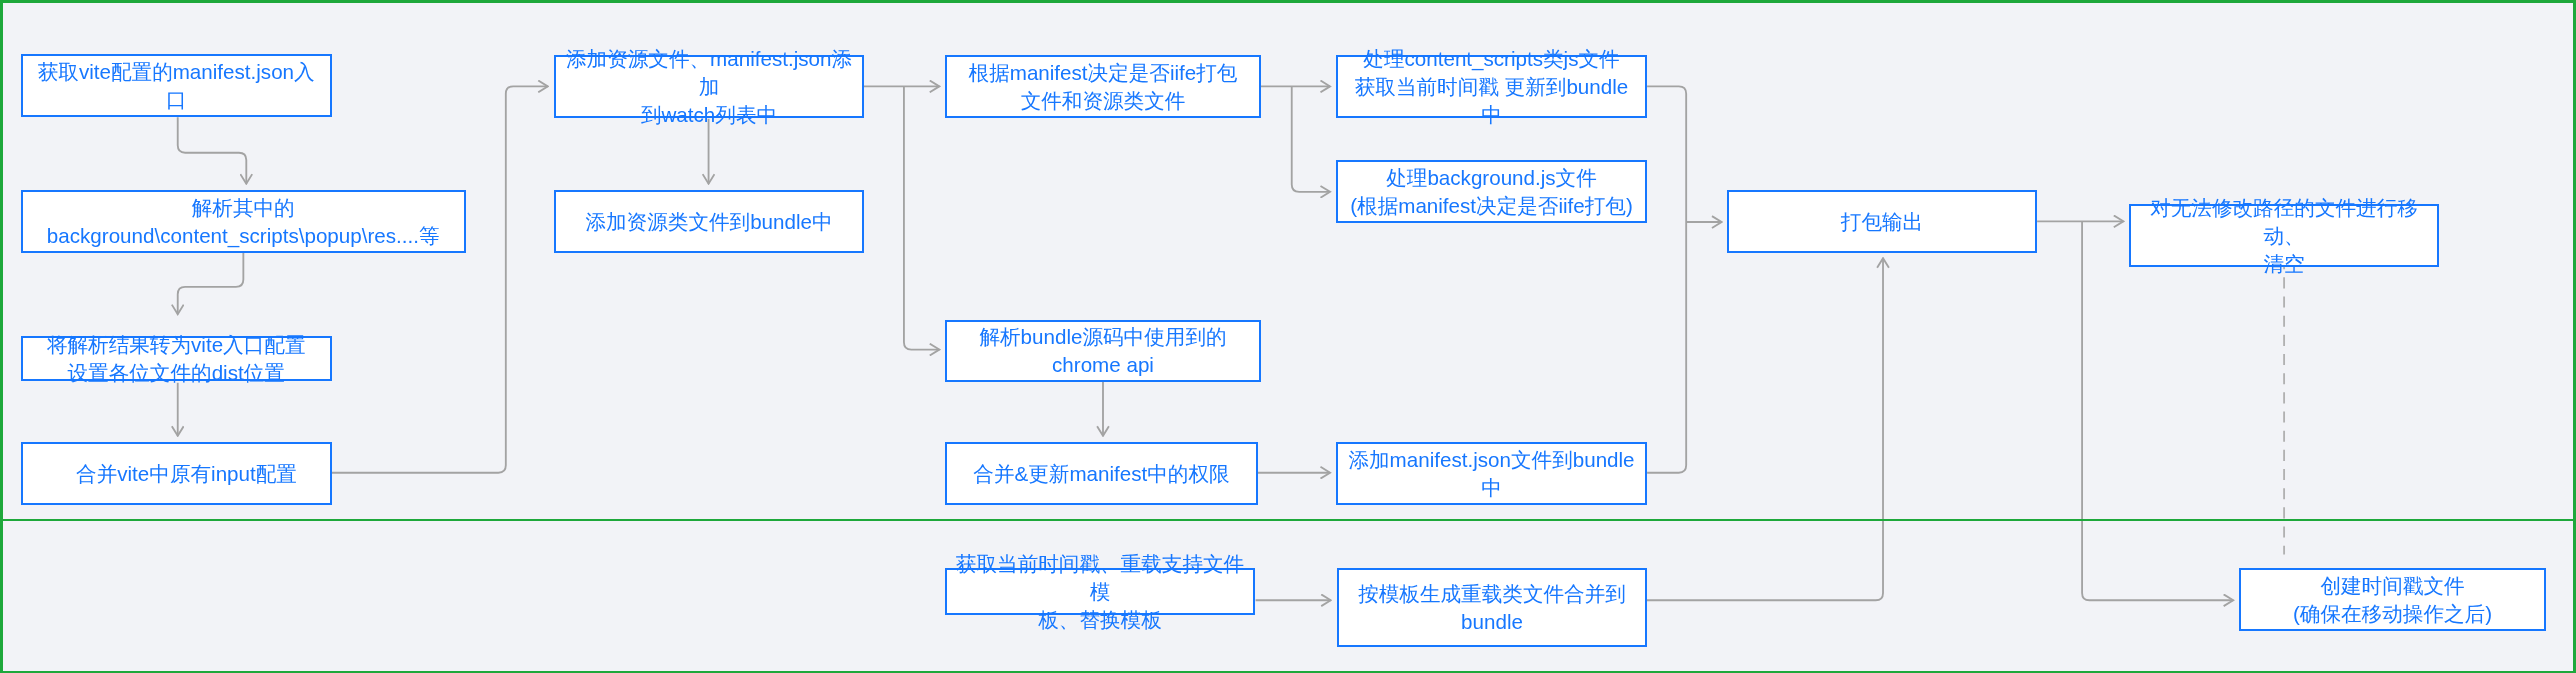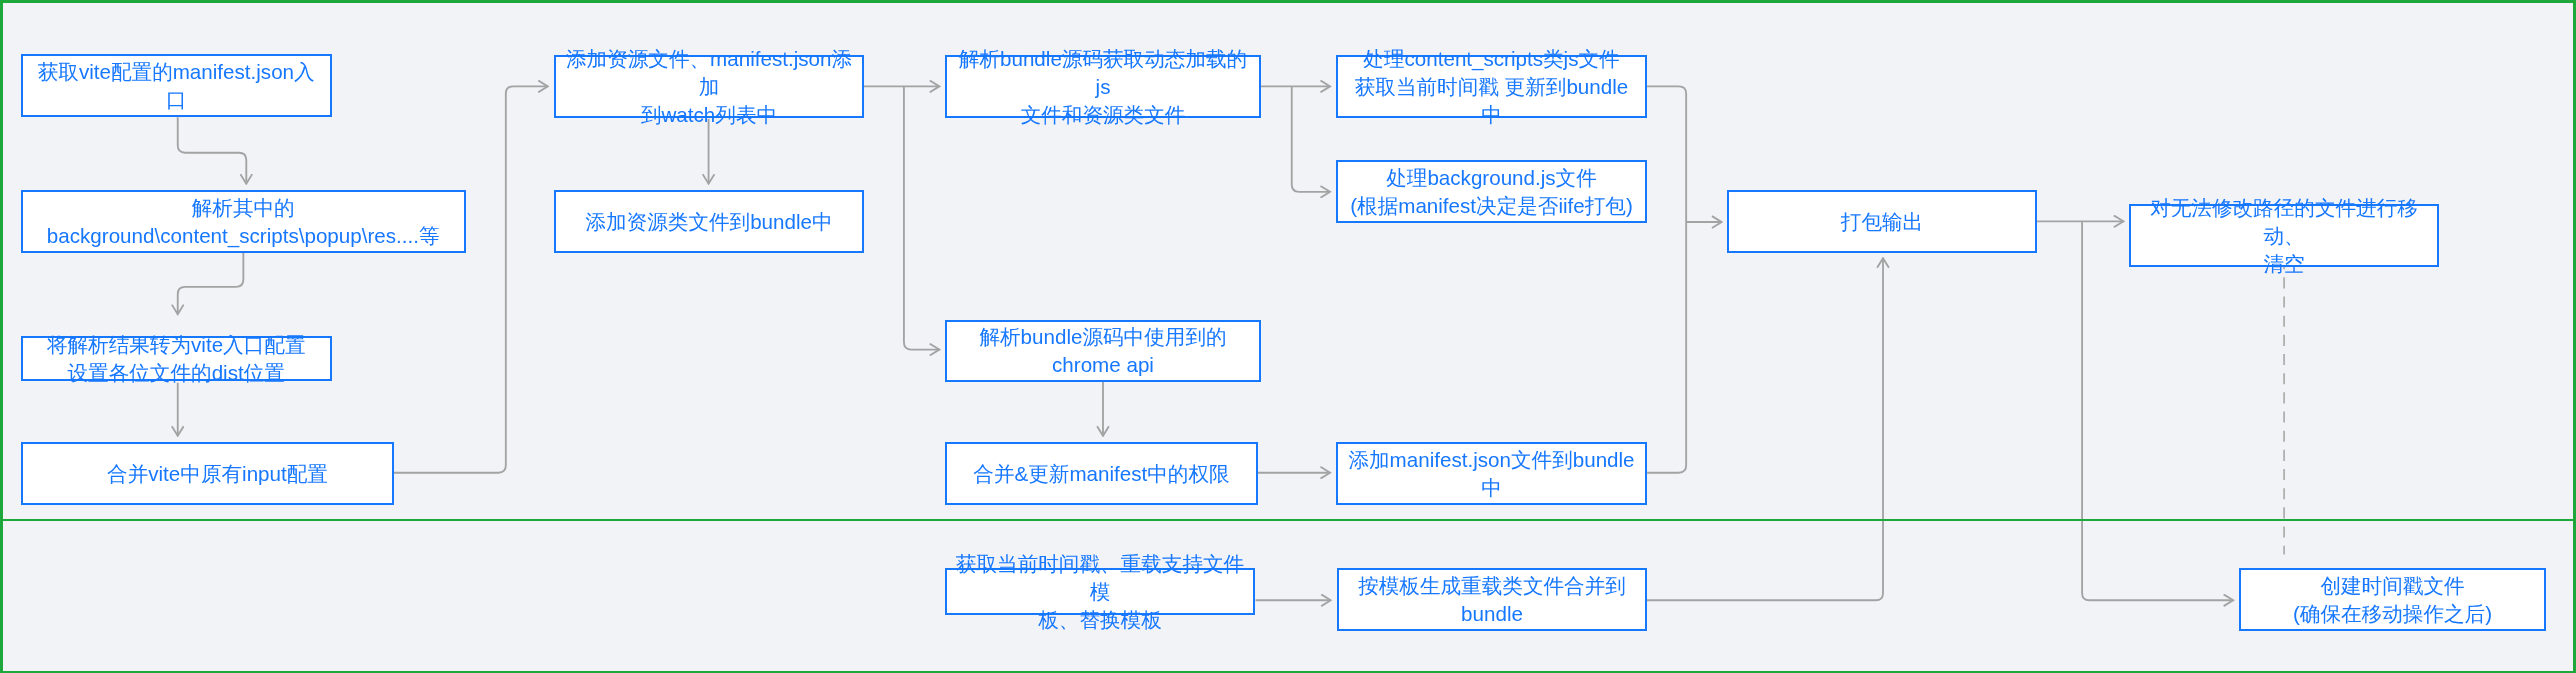--- a/index.html
+++ b/index.html
@@ -57,38 +57,38 @@
   </svg>
 
   <div class="separator"></div>
 
   <div id="nodes">
       <div class="node" style="left: 17.7px; top: 51px; width: 311px; height: 63px;">获取vite配置的manifest.json入口</div>
       <div class="node" style="left: 17.7px; top: 187px; width: 445px; height: 63px;">解析其中的
 background\content_scripts\popup\res....等</div>
       <div class="node" style="left: 17.7px; top: 333px; width: 311px; height: 45px;">将解析结果转为vite入口配置
 设置各位文件的dist位置</div>
-      <div class="node" style="left: 17.7px; top: 439px; width: 373px; height: 63px; padding-left: 28px;">合并vite中原有input配置</div>
+      <div class="node" style="left: 17.7px; top: 439px; width: 311px; height: 63px; padding-left: 28px;">合并vite中原有input配置</div>
       <div class="node" style="left: 551px; top: 52px; width: 310px; height: 63px;">添加资源文件、manifest.json添加
 到watch列表中</div>
       <div class="node" style="left: 551px; top: 187px; width: 310px; height: 63px;">添加资源类文件到bundle中</div>
-      <div class="node" style="left: 942px; top: 52px; width: 316px; height: 63px;">解析bundle源码获取动态加载的js
+      <div class="node" style="left: 942px; top: 52px; width: 316px; height: 63px;">根据manifest决定是否iife打包
 文件和资源类文件</div>
       <div class="node" style="left: 1333px; top: 52px; width: 311px; height: 63px;">处理content_scripts类js文件
 获取当前时间戳 更新到bundle中</div>
       <div class="node" style="left: 1333px; top: 157px; width: 311px; height: 63px;">处理background.js文件
 (根据manifest决定是否iife打包)</div>
       <div class="node" style="left: 942px; top: 317px; width: 316px; height: 62px;">解析bundle源码中使用到的
 chrome api</div>
       <div class="node" style="left: 942px; top: 439px; width: 313px; height: 63px;">合并&amp;更新manifest中的权限</div>
       <div class="node" style="left: 1333px; top: 439px; width: 311px; height: 63px;">添加manifest.json文件到bundle中</div>
       <div class="node" style="left: 1724px; top: 187px; width: 310px; height: 63px;">打包输出</div>
       <div class="node" style="left: 2126px; top: 187px; width: 310px; height: 63px; margin-top: 14px;">对无法修改路径的文件进行移动、
 清空</div>
       <div class="node" style="left: 942px; top: 565px; width: 310px; height: 47px;">获取当前时间戳、重载支持文件模
 板、替换模板</div>
-      <div class="node" style="left: 1334px; top: 565px; width: 310px; height: 63px;">按模板生成重载类文件合并到
+      <div class="node" style="left: 1334px; top: 565px; width: 310px; height: 79px;">按模板生成重载类文件合并到
 bundle</div>
       <div class="node" style="left: 2236px; top: 565px; width: 307px; height: 63px;">创建时间戳文件
 (确保在移动操作之后)</div>
     </div>
 </div>
 
 
 </body></html>

